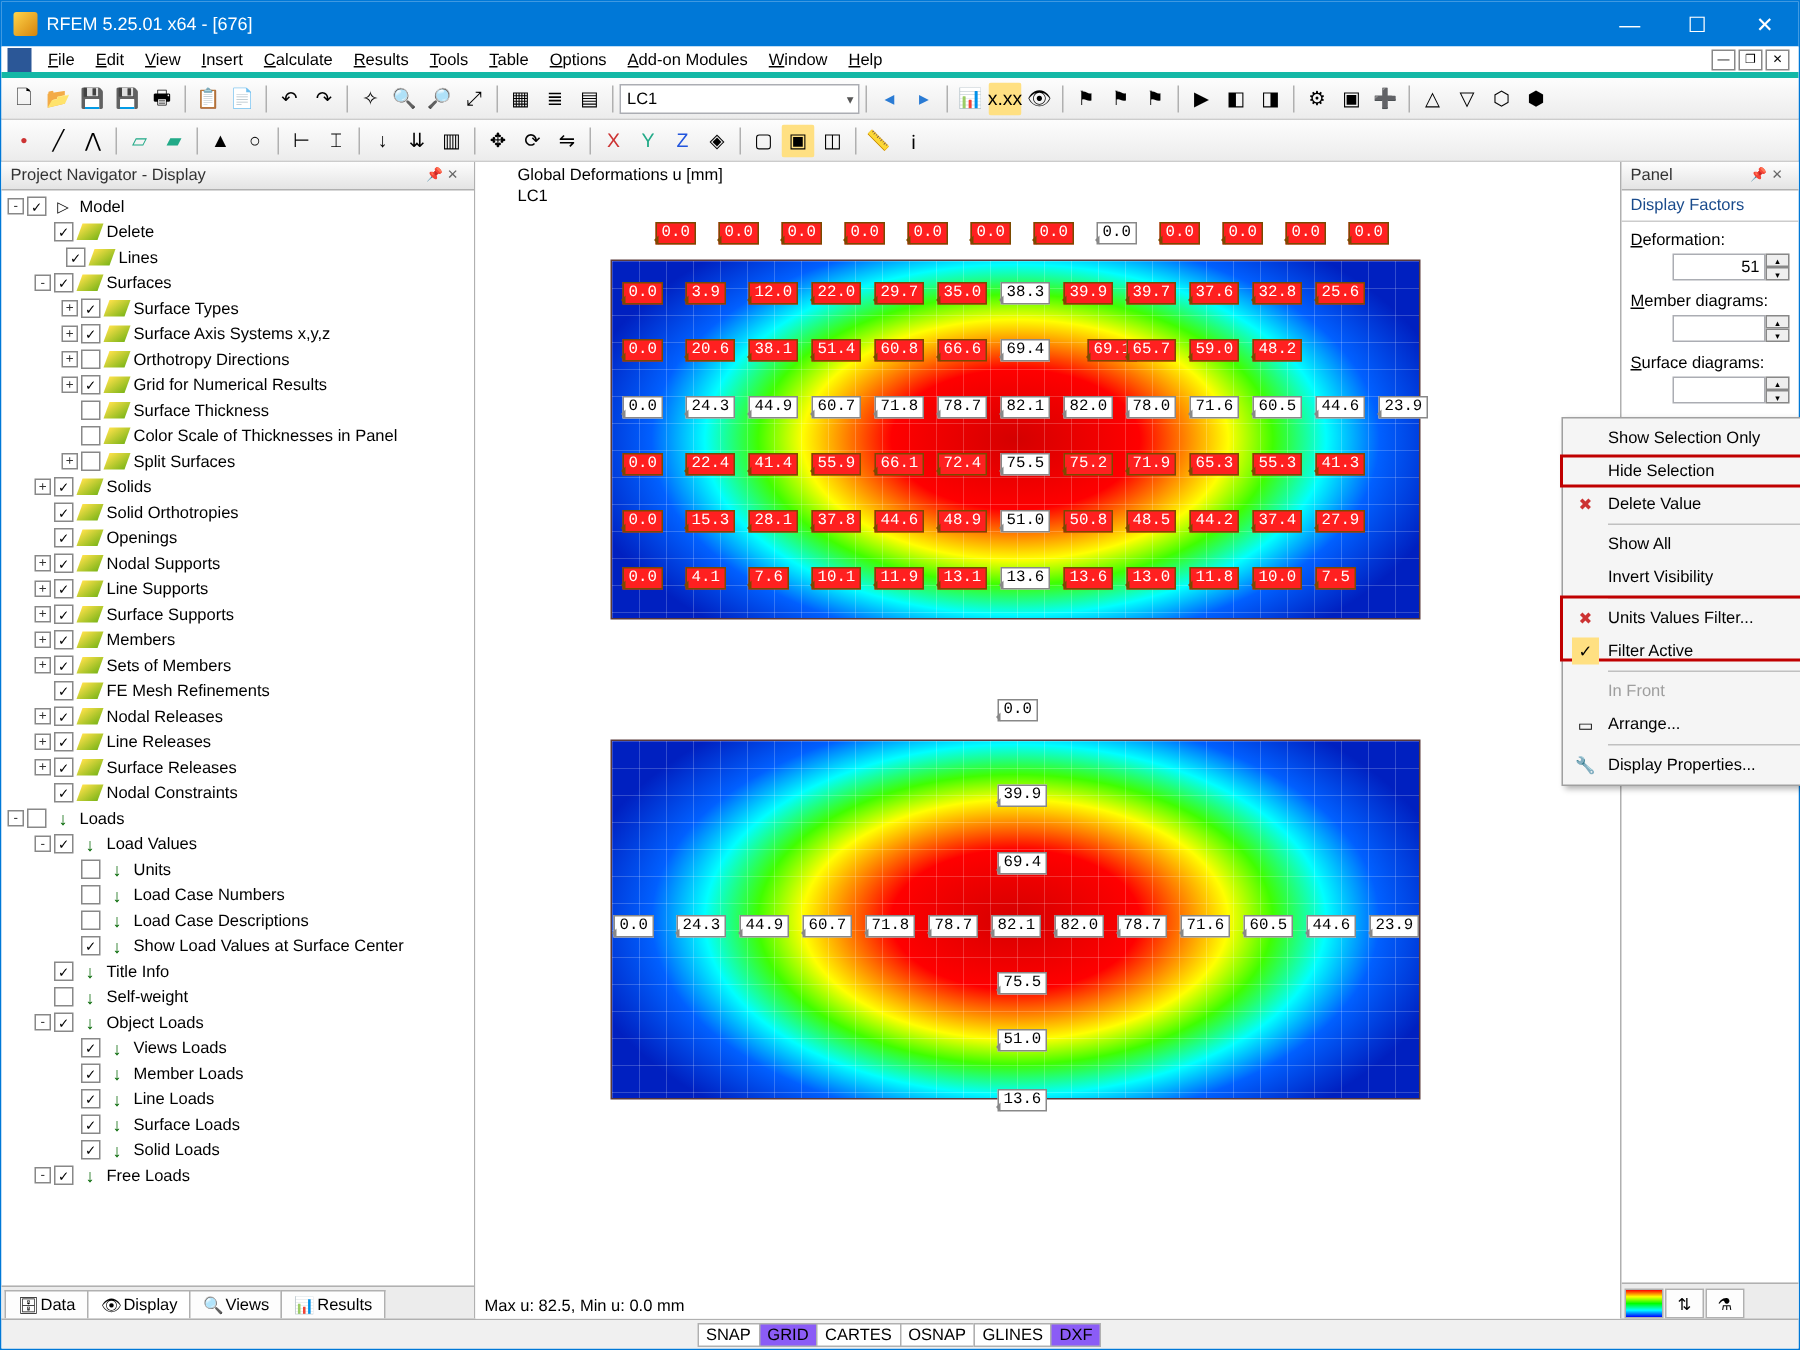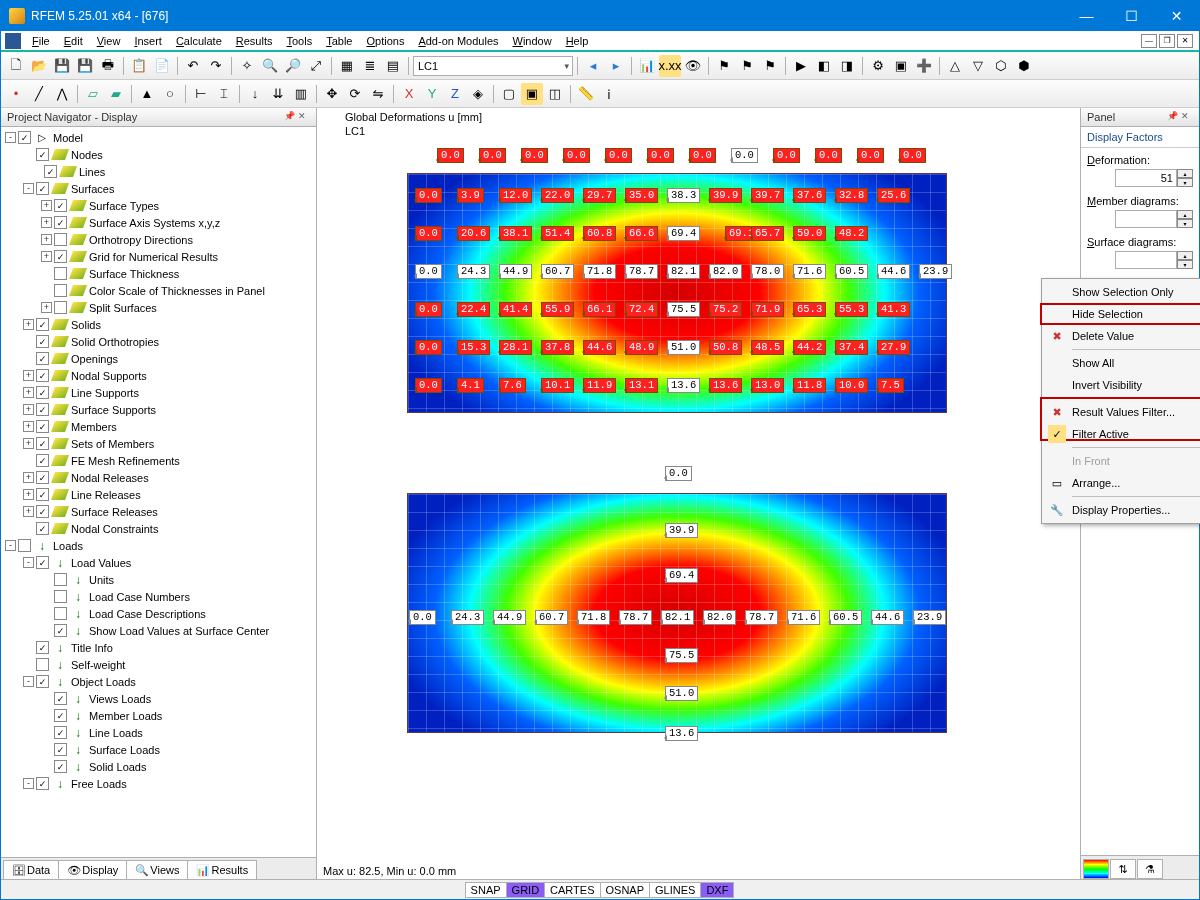--- a/index.html
+++ b/index.html
@@ -3,21 +3,21 @@
 <meta charset="utf-8">
 <style>
   * { box-sizing: border-box; font-family: "Segoe UI", Tahoma, sans-serif; font-size: 11px; }
   body { margin: 0; padding: 0; background: #fff; overflow: hidden; user-select: none; }
   .window { width: 1200px; height: 900px; display: flex; flex-direction: column; border: 1px solid #0078d7; }
   .titlebar { background: #0078d7; color: #fff; height: 30px; display: flex; align-items: center; padding: 0 0 0 8px; }
   .titlebar .icon { width: 16px; height: 16px; margin-right: 6px; background: linear-gradient(135deg,#ffd54a,#d6830c); border-radius: 2px; }
   .titlebar .title { flex: 1; font-size: 12px; }
   .titlebar .winbtns { display: flex; }
   .winbtn { width: 45px; height: 30px; display: flex; align-items: center; justify-content: center; color: #fff; font-size: 14px; }
-  .menubar { background: #fff; height: 21px; display: flex; align-items: center; padding: 0 4px; border-bottom: 2px solid #14b8a6; }
+  .menubar { background: #fff; height: 21px; display: flex; align-items: center; padding: 0 4px; border-bottom: 4px solid #14b8a6; }
   .menubar .appicon { width:16px;height:16px;background:#2b5797;margin-right:4px;}
   .menuitem { padding: 2px 7px; }
   .menuitem u { text-decoration: underline; }
   .childctrls { margin-left:auto; display:flex; gap:2px; padding-right:2px;}
   .childctrls div{width:16px;height:14px;border:1px solid #888;font-size:8px;display:flex;align-items:center;justify-content:center;}
   .toolbar { background: linear-gradient(#fdfdfd,#ececec); height: 28px; display: flex; align-items: center; padding: 0 4px; border-bottom: 1px solid #ccc; gap: 1px; flex-wrap: nowrap; overflow:hidden;}
   .tb-sep { width: 1px; height: 18px; background: #b0b0b0; margin: 0 3px; }
   .tb-btn { width: 22px; height: 22px; display: flex; align-items: center; justify-content: center; border: 1px solid transparent; border-radius: 2px; font-size: 13px;}
   .tb-combo { height: 20px; border: 1px solid #abadb3; background: #fff; padding: 0 18px 0 4px; display: flex; align-items: center; min-width: 160px; position:relative;}
   .tb-combo::after{content:"▾";position:absolute;right:3px;font-size:9px;color:#555;}
@@ -219,21 +219,21 @@
             <span class="chk on"></span>
             <span class="node-icon">▷</span>
             <span>Model</span>
           </div>
           <div class="tree-row" style="padding-left: 22px;">
             <span class="toggler empty"></span>
             <span class="chk on"></span>
             <span class="node-icon">
               <span class="ic-pencil"></span>
             </span>
-            <span>Nodes</span>
+            <span>Delete</span>
           </div>
           <div class="tree-row" style="padding-left: 30px;">
             <span class="toggler empty"></span>
             <span class="chk on"></span>
             <span class="node-icon">
               <span class="ic-pencil"></span>
             </span>
             <span>Lines</span>
           </div>
           <div class="tree-row" style="padding-left: 22px;">
@@ -679,21 +679,21 @@
               <span>Show All</span>
             </div>
             <div class="cm-item">
               <span class="cm-icon"></span>
               <span>Invert Visibility</span>
             </div>
             <div class="cm-sep"></div>
             <div class="cm-highlight" style="left: -2px; right: -2px; top: 118px; height: 44px;"></div>
             <div class="cm-item">
               <span class="cm-icon" style="color: rgb(204, 51, 51);">✖</span>
-              <span>Result Values Filter...</span>
+              <span>Units Values Filter...</span>
             </div>
             <div class="cm-item">
               <span class="cm-icon" style="background: rgb(255, 224, 130);">✓</span>
               <span>Filter Active</span>
             </div>
             <div class="cm-sep"></div>
             <div class="cm-item disabled">
               <span class="cm-icon"></span>
               <span>In Front</span>
             </div>

